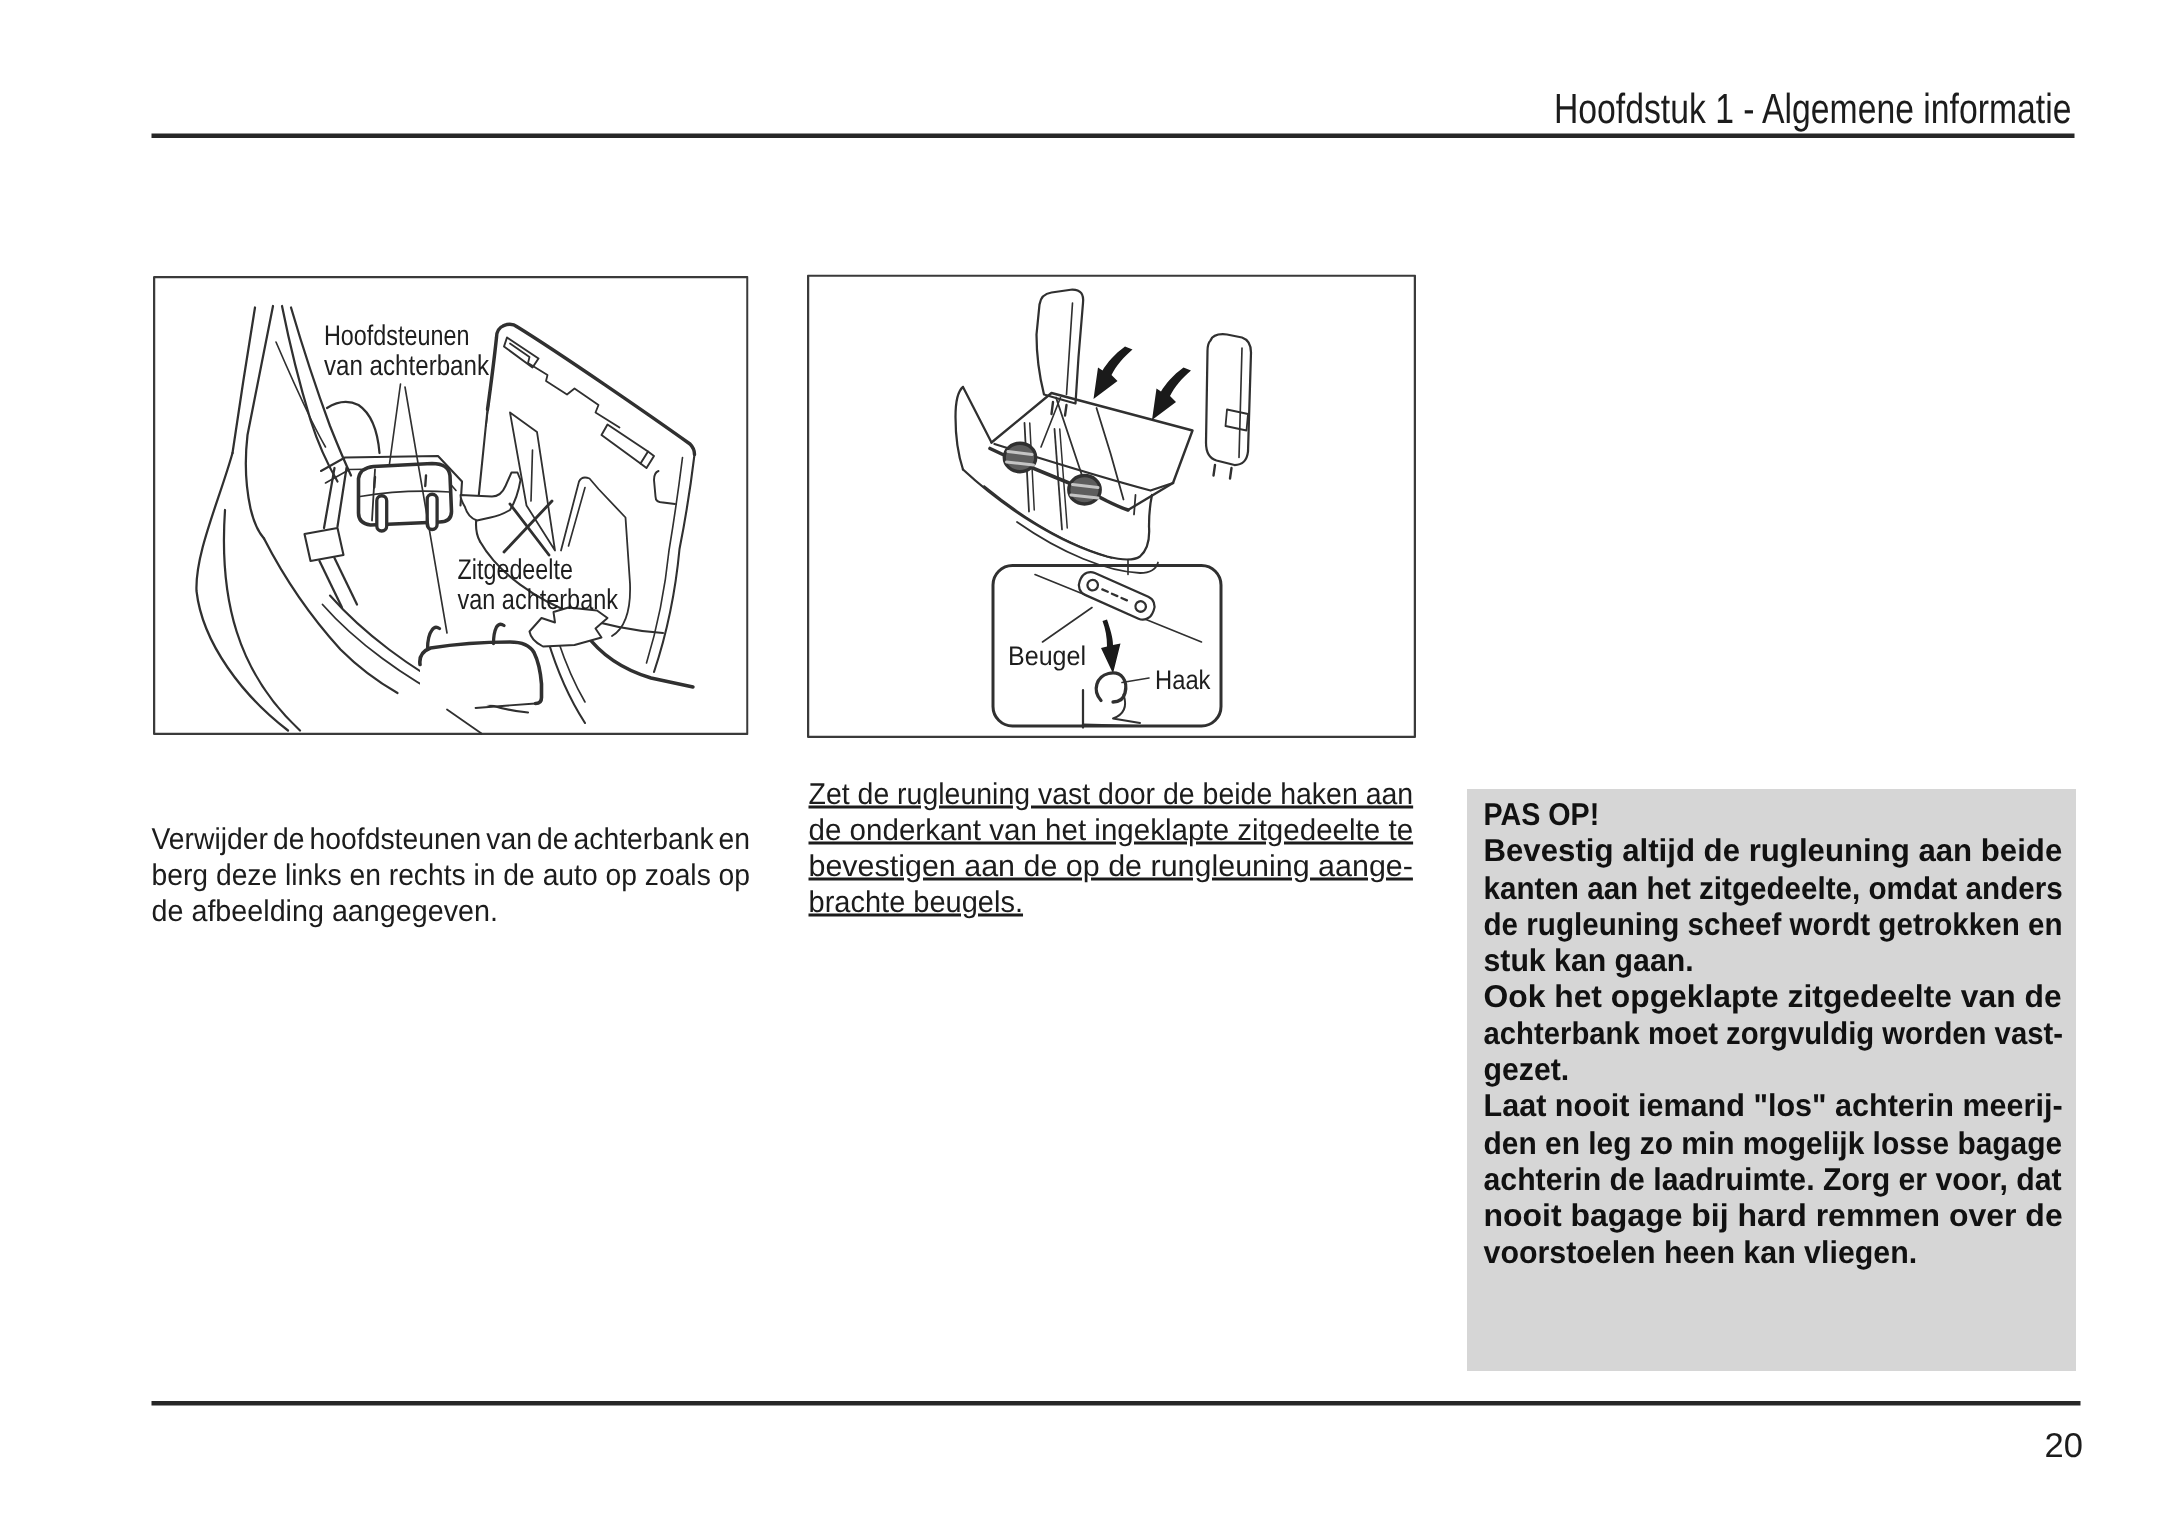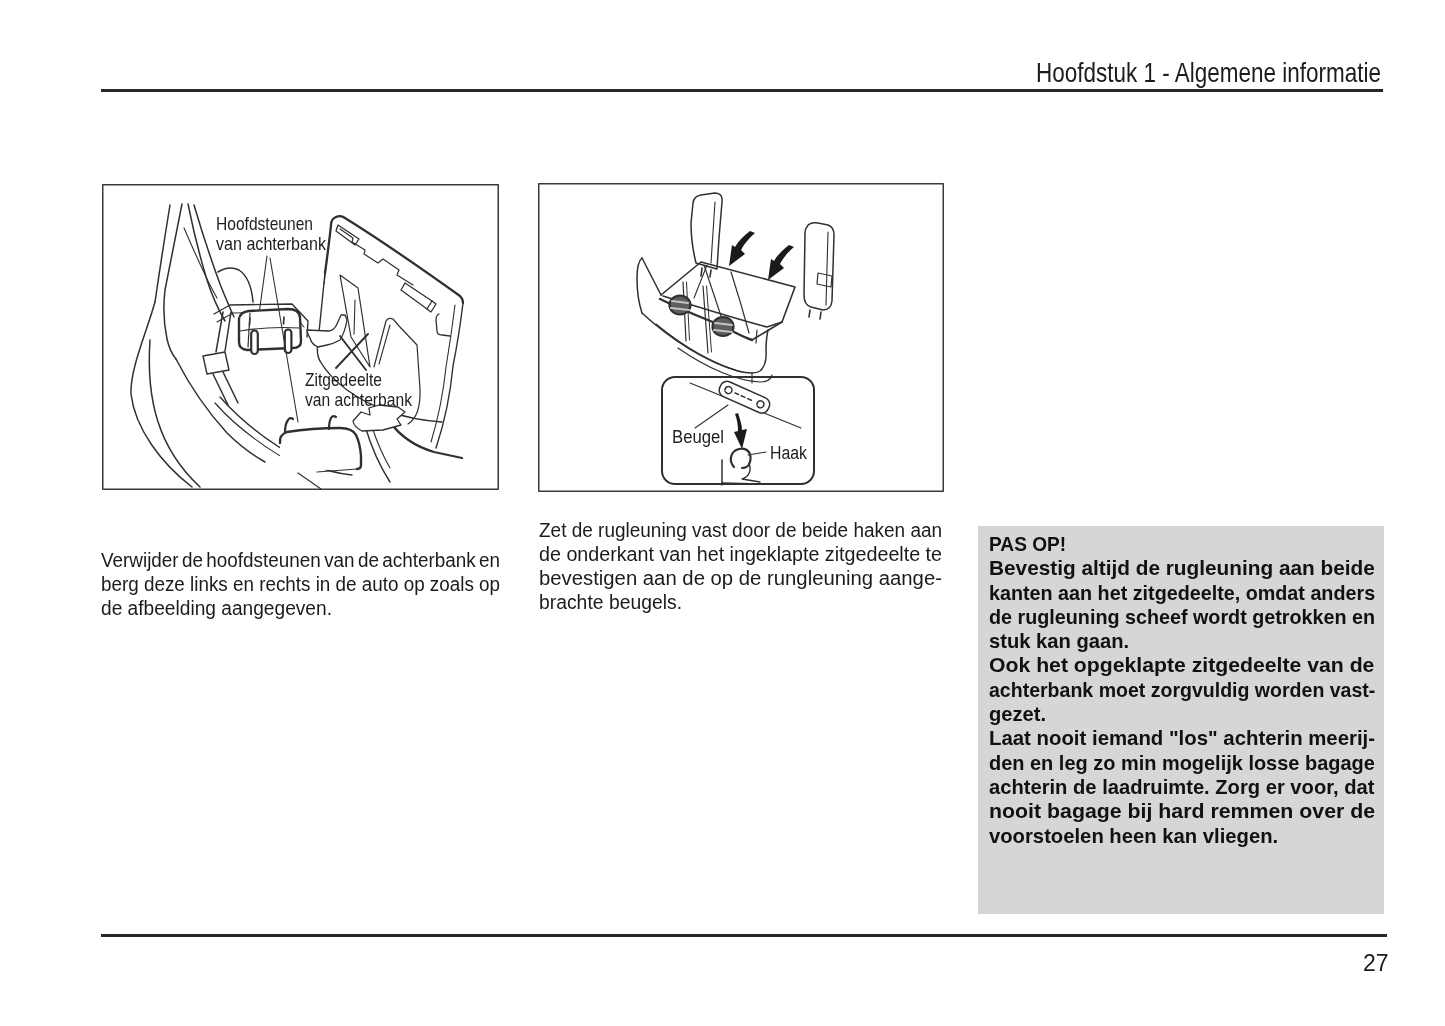--- a/index.html
+++ b/index.html
@@ -1,21 +1,21 @@
 <!DOCTYPE html>
 <html><head>
 <meta charset="utf-8">
 <style>
 html,body{margin:0;padding:0;background:#ffffff;}
 body{width:1445px;height:1026px;position:relative;font-family:"Liberation Sans",sans-serif;color:#1c1c1c;overflow:hidden;}
 .abs{position:absolute;}
 .ln{white-space:nowrap;transform-origin:0 50%;}
 .rule{position:absolute;background:#272727;}
 #para1{left:101px;top:548px;font-size:20px;line-height:24px;}
-#para2{left:539px;top:518px;font-size:20px;line-height:24px;}
+#para2{left:539px;top:518px;font-size:20px;line-height:24px;text-decoration:underline;}
 #gbox{left:978px;top:510px;width:406px;height:388px;background:#d6d6d6;margin-top:16px;}
 #gtxt{position:absolute;left:11px;top:6px;font-size:21px;font-weight:bold;line-height:24.3px;color:#111;}
 </style>
 </head>
 <body>
 
 <div class="abs" style="left:1036px;top:57px;font-size:28px;width:430px;transform-origin:0 50%;transform:scaleX(0.803);white-space:nowrap;">Hoofdstuk 1 - Algemene informatie</div>
 <div class="rule" style="left:101px;top:89px;width:1282px;height:2.5px;"></div>
 
 <svg class="abs" style="left:102px;top:184px;filter:blur(0.35px);" width="397" height="306" viewBox="0 0 397 306" fill="none" stroke="#303030" stroke-width="1.5" stroke-linecap="round" stroke-linejoin="round">
@@ -179,13 +179,13 @@
 <div class="ln" style="transform:scaleX(0.96);">gezet.</div>
 <div class="ln" style="transform:scaleX(0.97);">Laat nooit iemand "los" achterin meerij-</div>
 <div class="ln" style="transform:scaleX(0.95);">den en leg zo min mogelijk losse bagage</div>
 <div class="ln" style="transform:scaleX(0.96);">achterin de laadruimte. Zorg er voor, dat</div>
 <div class="ln" style="transform:scaleX(1.015);">nooit bagage bij hard remmen over de</div>
 <div class="ln" style="transform:scaleX(0.964);">voorstoelen heen kan vliegen.</div>
 </div>
 </div>
 
 <div class="rule" style="left:101px;top:934px;width:1286px;height:2.5px;"></div>
-<div class="abs" style="left:1363px;top:950px;font-size:23px;">27</div>
+<div class="abs" style="left:1363px;top:950px;font-size:23px;">20</div>
 
 </body></html>

